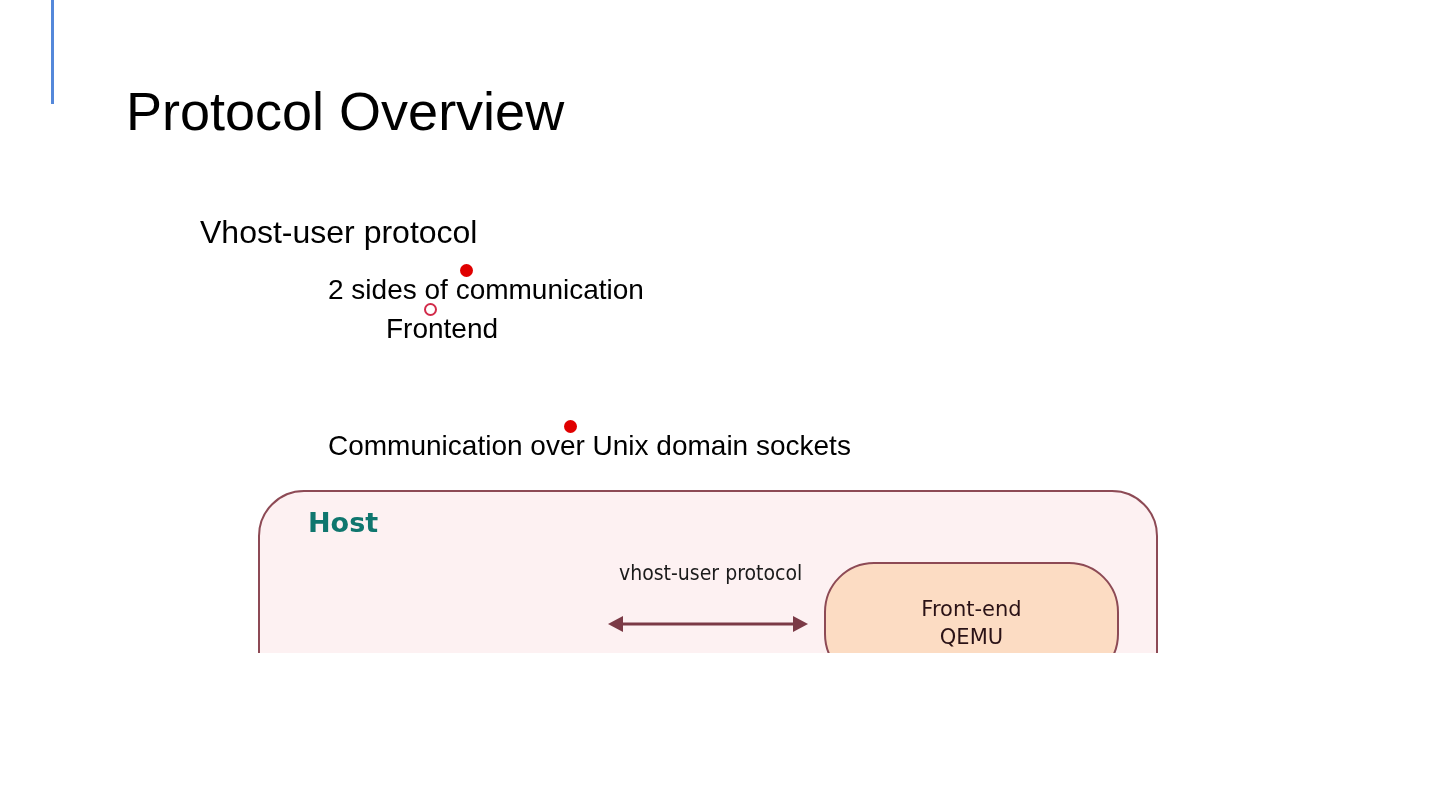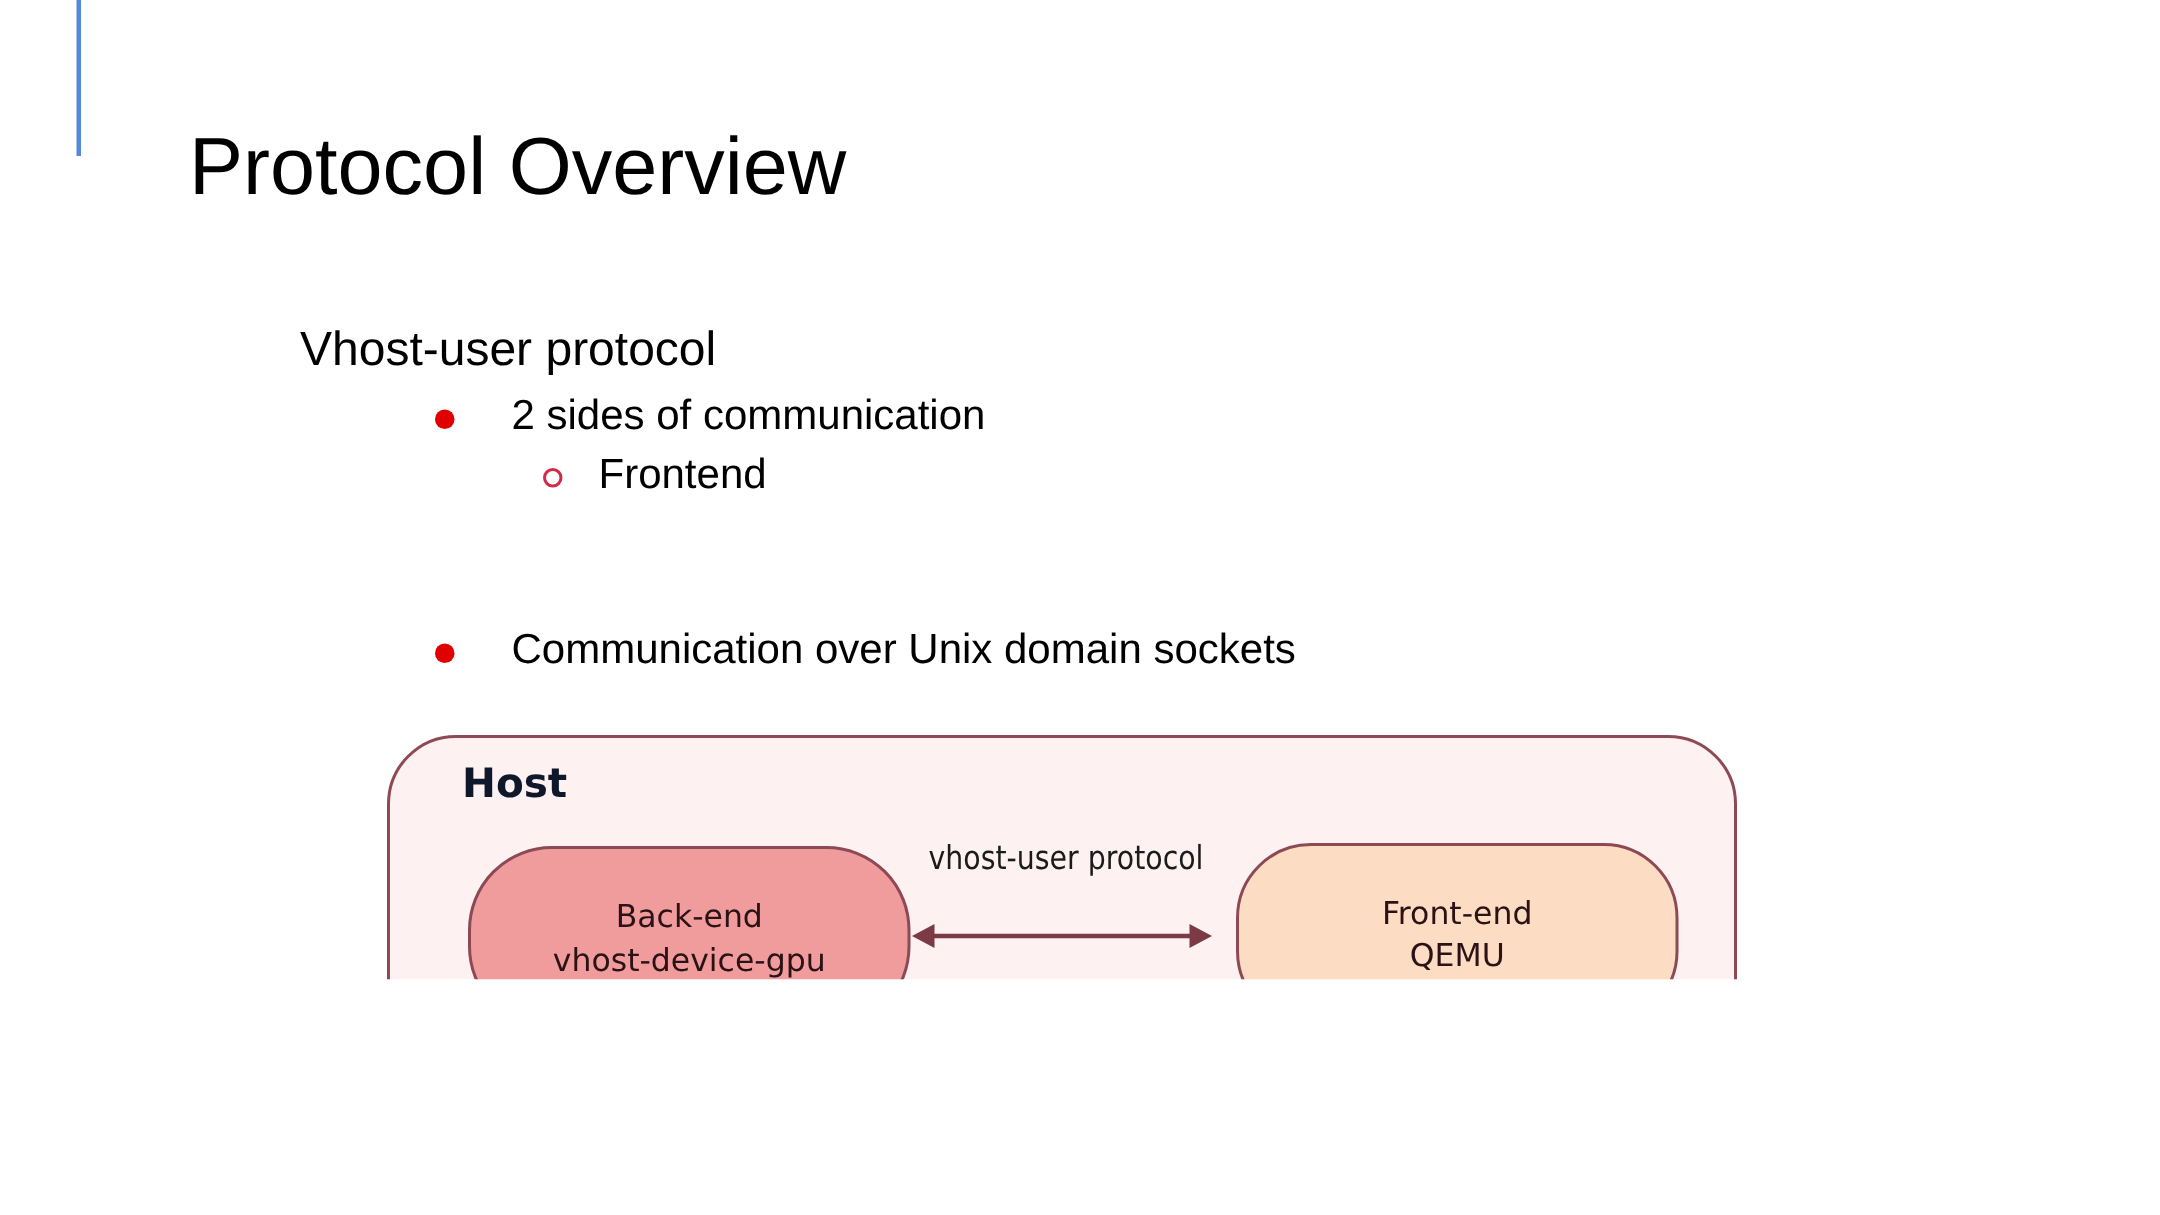--- a/index.html
+++ b/index.html
@@ -46,20 +46,21 @@
   }
   .bullet-row {
     position: absolute;
     display: flex;
     align-items: center;
     height: 30px;
     font-size: 28px;
     line-height: 30px;
     color: #000;
     white-space: nowrap;
+    flex-direction: column;
   }
   .bullet-row.level1 { left: 290px; }
   .bullet-row.level2 { left: 362px; }
   .dot {
     width: 13px; height: 13px;
     border-radius: 50%;
     background: var(--bullet-red, #e00000);
     flex: 0 0 13px;
     position: relative; top: 2px;
   }
@@ -83,21 +84,21 @@
     border: 2.5px solid var(--diagram-border, #8d4a55);
     border-radius: 46px;
     box-sizing: border-box;
     font-family: "DejaVu Sans", sans-serif;
   }
   .host-label {
     position: absolute;
     left: 48px; top: 15px;
     font-size: 27px;
     font-weight: 700;
-    color: #0f172a;
+    color: #0f766e;
   }
   .dbox {
     position: absolute;
     display: flex;
     flex-direction: column;
     justify-content: center;
     align-items: center;
     text-align: center;
     box-sizing: border-box;
     border: 2.5px solid var(--diagram-border, #8d4a55);
@@ -172,24 +173,20 @@
     <span class="bullet-text">Frontend</span>
   </div>
   <div class="bullet-row level1" style="top:418px">
     <span class="dot"></span>
     <span class="bullet-text">Communication over Unix domain sockets</span>
   </div>
 
   <div class="diagram">
     <div class="host-label">Host</div>
 
-    <div class="dbox backend">
-      <div>Back-end</div>
-      <div>vhost-device-gpu</div>
-    </div>
 
     <div class="dbox frontend">
       <div>Front-end</div>
       <div>QEMU</div>
     </div>
 
     <svg class="arrow-svg" viewBox="0 0 202 26">
       <line x1="13" y1="13" x2="189" y2="13" stroke="#7b3a46" stroke-width="3"></line>
       <polygon points="1,13 16,5 16,21" fill="#7b3a46"></polygon>
       <polygon points="201,13 186,5 186,21" fill="#7b3a46"></polygon>

